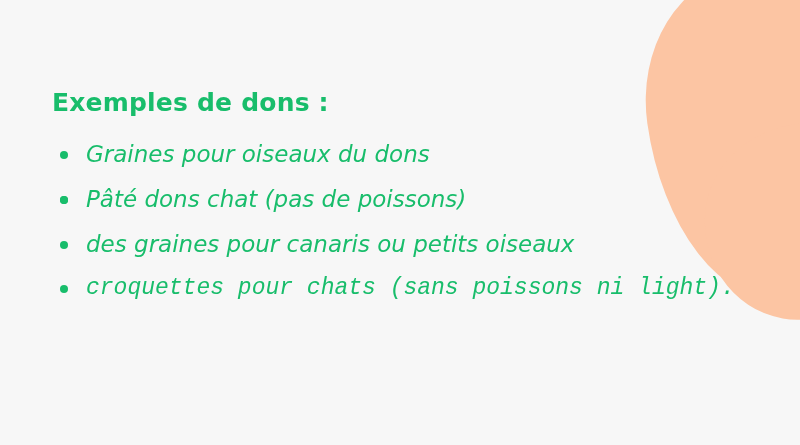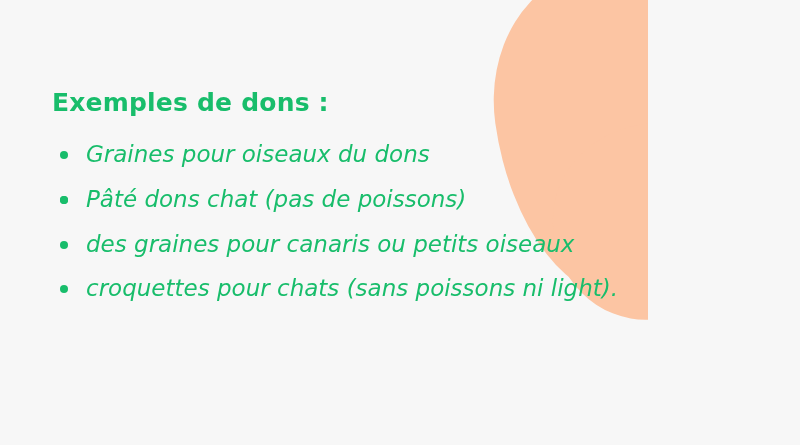--- a/index.html
+++ b/index.html
@@ -8,21 +8,21 @@
   }
   body {
     width: 800px;
     height: 445px;
     background: #f7f7f7;
     font-family: "DejaVu Sans", sans-serif;
     overflow: hidden;
   }
   .slide {
     position: relative;
-    width: 648px;
+    width: 800px;
     height: 445px;
     background: #f7f7f7;
     overflow: hidden;
   }
   
   .blob-decoration {
     position: absolute;
     top: -30px;
     right: -60px;
     width: 210px;
@@ -66,20 +66,21 @@
     margin-bottom: 16px;
     font-family: "DejaVu Sans", sans-serif;
     font-style: italic;
     font-size: 23px;
     line-height: 1.25;
     color: #18bd6b;
     white-space: nowrap;
   }
   ul.bullet-list li:last-child {
     margin-bottom: 18px;
+    font-family: Liberation Mono, monospace;
   }
   ul.bullet-list li .bullet-dot {
     position: absolute;
     left: 8px;
     top: 11px;
     width: 8px;
     height: 8px;
     background: #18bd6b;
     border-radius: 50%;
   }

